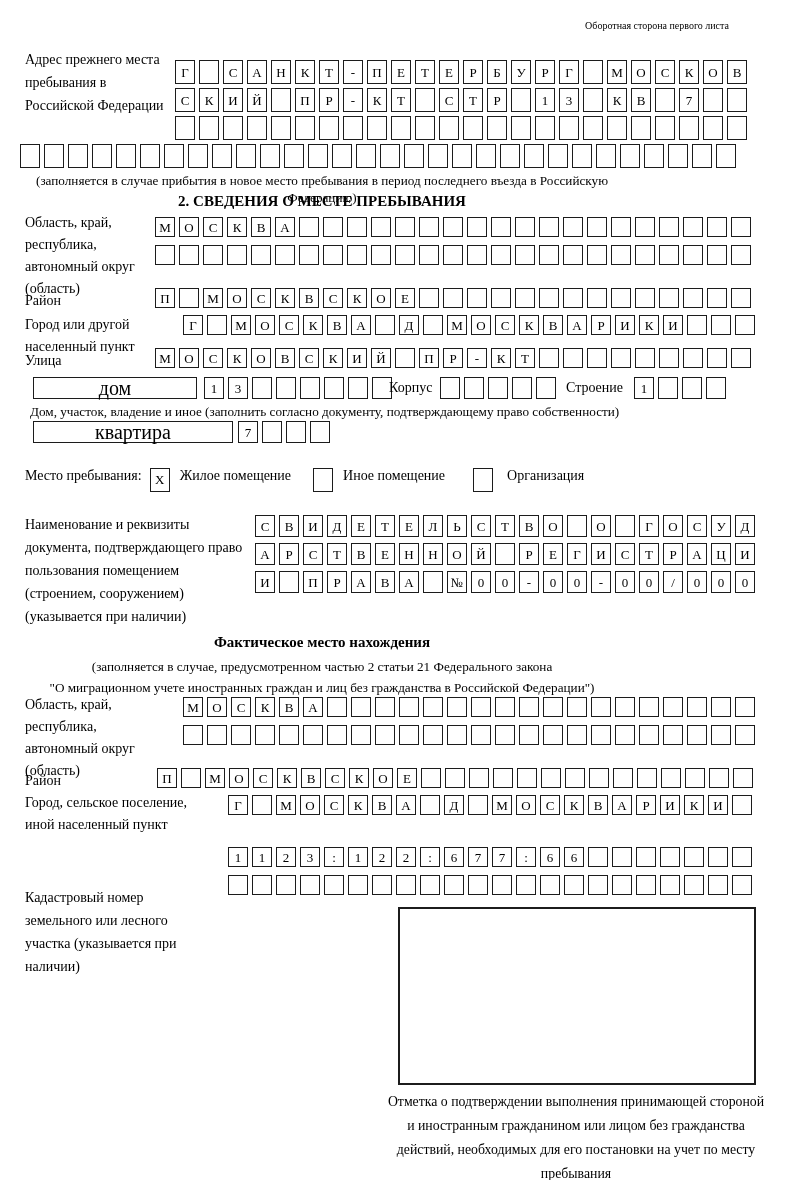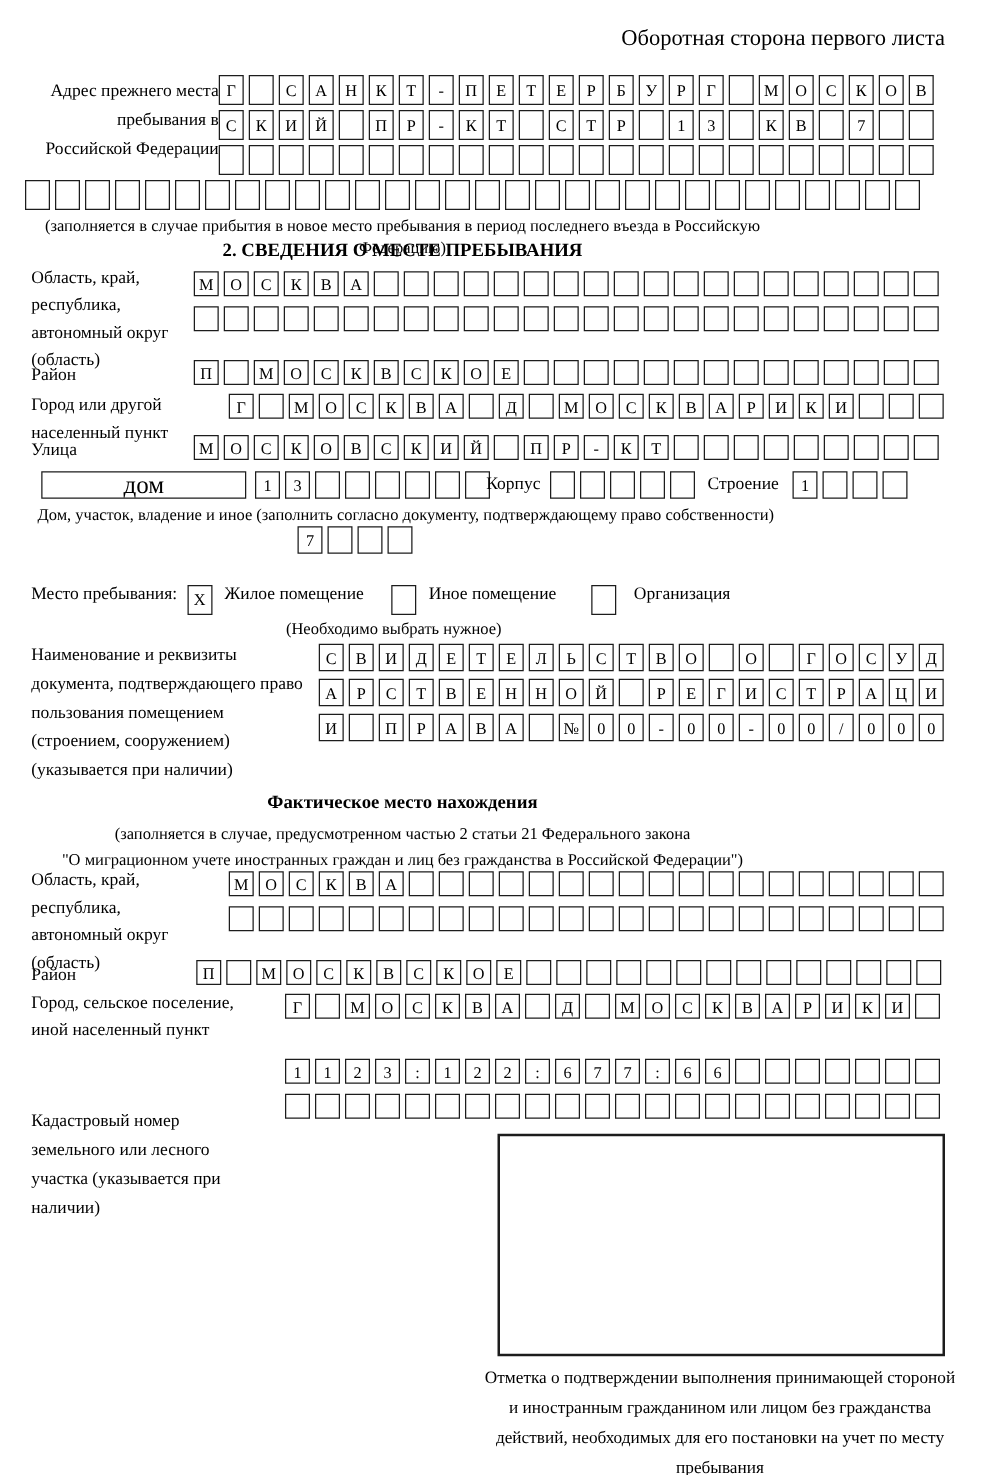--- a/index.html
+++ b/index.html
@@ -40,23 +40,23 @@
   .stampcap{
     position:absolute;left:383px;top:1090px;width:386px;
     text-align:center;font-size:13.8px;line-height:24px;
   }
 </style>
 </head>
 <body>
 
 <div class="page">
 
-  <div class="abs" style="top:20px;right:44px;font-size:18px;">Оборотная сторона первого листа</div>
-
-  <div class="lbl" style="left:25px;top:62px;width:150px;line-height:23px;text-align:right;">Адрес прежнего места пребывания в Российской Федерации</div>
+  <div class="abs" style="top:20px;right:71px;font-size:10px;">Оборотная сторона первого листа</div>
+
+  <div class="lbl" style="left:25px;top:48px;width:150px;line-height:23px;">Адрес прежнего места пребывания в Российской Федерации</div>
   <div class="grid tall" style="left:175px;top:60px;">
       <span class="cell">Г</span>
       <span class="cell"></span>
       <span class="cell">С</span>
       <span class="cell">А</span>
       <span class="cell">Н</span>
       <span class="cell">К</span>
       <span class="cell">Т</span>
       <span class="cell">-</span>
       <span class="cell">П</span>
@@ -327,37 +327,37 @@
     </div>
   <div class="abs" style="left:566px;top:380px;font-size:14px;">Строение</div>
   <div class="grid mid" style="left:634px;top:377px;">
       <span class="cell">1</span>
       <span class="cell"></span>
       <span class="cell"></span>
       <span class="cell"></span>
     </div>
   <div class="cap" style="left:30px;top:403px;text-align:right;">Дом, участок, владение и иное (заполнить согласно документу, подтверждающему право собственности)</div>
 
+  <div class="wbox" style="left:33px;top:421px;width:200px;height:22px;">квартира</div>
   <div class="grid mid" style="left:238px;top:421px;">
       <span class="cell">7</span>
       <span class="cell"></span>
       <span class="cell"></span>
       <span class="cell"></span>
     </div>
 
   <div class="chkrow" style="left:25px;top:468px;">
     <span>Место пребывания:</span>
     <span class="chk" style="margin-left:8px;">X</span>
     <span style="margin-left:10px;">Жилое помещение</span>
     <span class="chk" style="margin-left:22px;"></span>
     <span style="margin-left:10px;">Иное помещение</span>
     <span class="chk" style="margin-left:28px;"></span>
     <span style="margin-left:14px;">Организация</span>
   </div>
-  <div class="cap" style="left:0px;top:494px;width:630px;text-align:center;">(Необходимо выбрать нужное)</div>
 
   <div class="lbl" style="left:25px;top:513px;width:228px;line-height:23px;">Наименование и реквизиты документа, подтверждающего право пользования помещением (строением, сооружением) (указывается при наличии)</div>
   <div class="grid mid" style="left:255px;top:515px;">
       <span class="cell">С</span>
       <span class="cell">В</span>
       <span class="cell">И</span>
       <span class="cell">Д</span>
       <span class="cell">Е</span>
       <span class="cell">Т</span>
       <span class="cell">Е</span>

